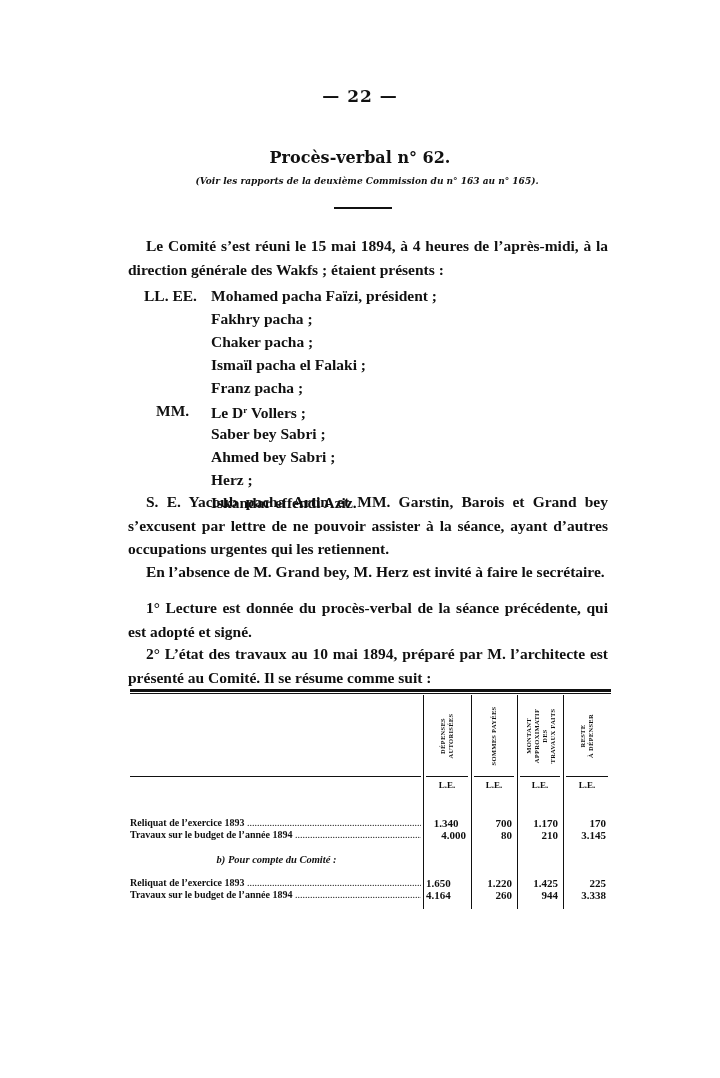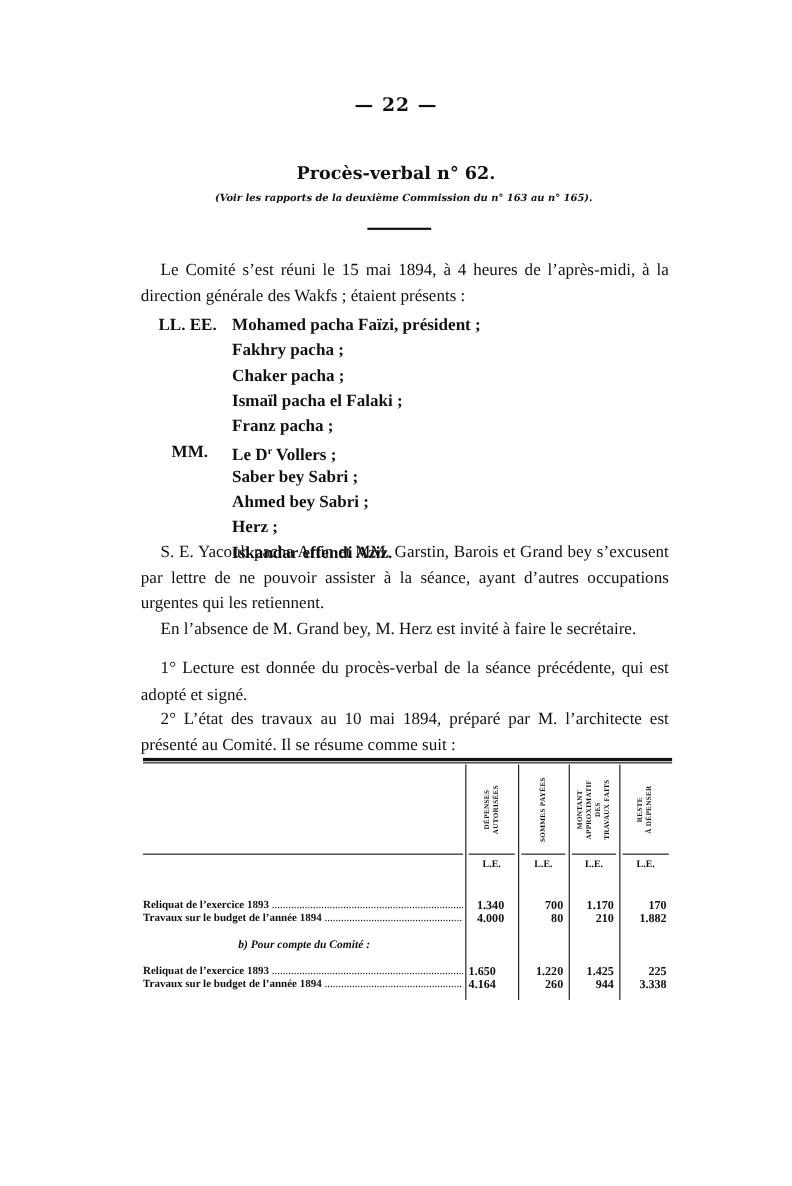--- a/index.html
+++ b/index.html
@@ -20,21 +20,21 @@
     position: absolute; top: 176px; left: 0; width: 734px; text-align: center;
     font-size: 9px; font-style: italic; font-weight: bold;
   }
   .short-rule {
     position: absolute; top: 207px; left: 334px; width: 58px; height: 0;
     border-top: 2px solid #111;
   }
   .para {
     position: absolute; left: 128px; width: 480px;
     font-family: "Liberation Serif", "DejaVu Serif", serif;
-    font-size: 15.5px; font-weight: normal; line-height: 23.5px;
+    font-size: 15.5px; font-weight: bold; line-height: 23.5px;
     text-align: justify;
   }
   .para .indent { display: inline-block; width: 18px; }
   #p1 { top: 234px; }
   .attend { position: absolute; left: 144px; font-family: "Liberation Serif", "DejaVu Serif", serif;
     font-size: 15.5px; font-weight: bold; line-height: 23px; }
   .attend .row { display: flex; height: 23px; }
   .attend .lab { width: 67px; }
   .attend .lab.mm { padding-left: 12px; width: 55px; }
   sup { font-size: 9px; vertical-align: 5px; }
@@ -148,24 +148,24 @@
     <div class="hcell" style="left: 433px; width: 48px;">
       <div class="rot">RESTE<br>À DÉPENSER</div>
     </div>
     <div class="unit" style="left: 433px; width: 48px;">L.E.</div>
     <div class="label" style="top: 128px;">Reliquat de l’exercice 1893</div>
     <div class="num" style="top: 128px; left: 296px; width: 40px; text-align: center;">1.340</div>
     <div class="num" style="top: 128px; left: 344px; width: 38px;">700</div>
     <div class="num" style="top: 128px; left: 390px; width: 38px;">1.170</div>
     <div class="num" style="top: 128px; left: 436px; width: 40px;">170</div>
     <div class="label" style="top: 140px;">Travaux sur le budget de l’année 1894</div>
-    <div class="num" style="top: 140px; left: 296px; width: 40px; text-align: center;">4.000</div>
+    <div class="num" style="top: 140px; left: 296px; width: 40px; text-align: right;">4.000</div>
     <div class="num" style="top: 140px; left: 344px; width: 38px;">80</div>
     <div class="num" style="top: 140px; left: 390px; width: 38px;">210</div>
-    <div class="num" style="top: 140px; left: 436px; width: 40px;">1.882</div>
+    <div class="num" style="top: 140px; left: 436px; width: 40px;">3.145</div>
     <div class="section" style="top: 165px;">b) Pour compte du Comité :</div>
     <div class="label" style="top: 188px;">Reliquat de l’exercice 1893</div>
     <div class="num" style="top: 188px; left: 296px; width: 40px; text-align: left;">1.650</div>
     <div class="num" style="top: 188px; left: 344px; width: 38px;">1.220</div>
     <div class="num" style="top: 188px; left: 390px; width: 38px;">1.425</div>
     <div class="num" style="top: 188px; left: 436px; width: 40px;">225</div>
     <div class="label" style="top: 200px;">Travaux sur le budget de l’année 1894</div>
     <div class="num" style="top: 200px; left: 296px; width: 40px; text-align: left;">4.164</div>
     <div class="num" style="top: 200px; left: 344px; width: 38px;">260</div>
     <div class="num" style="top: 200px; left: 390px; width: 38px;">944</div>

